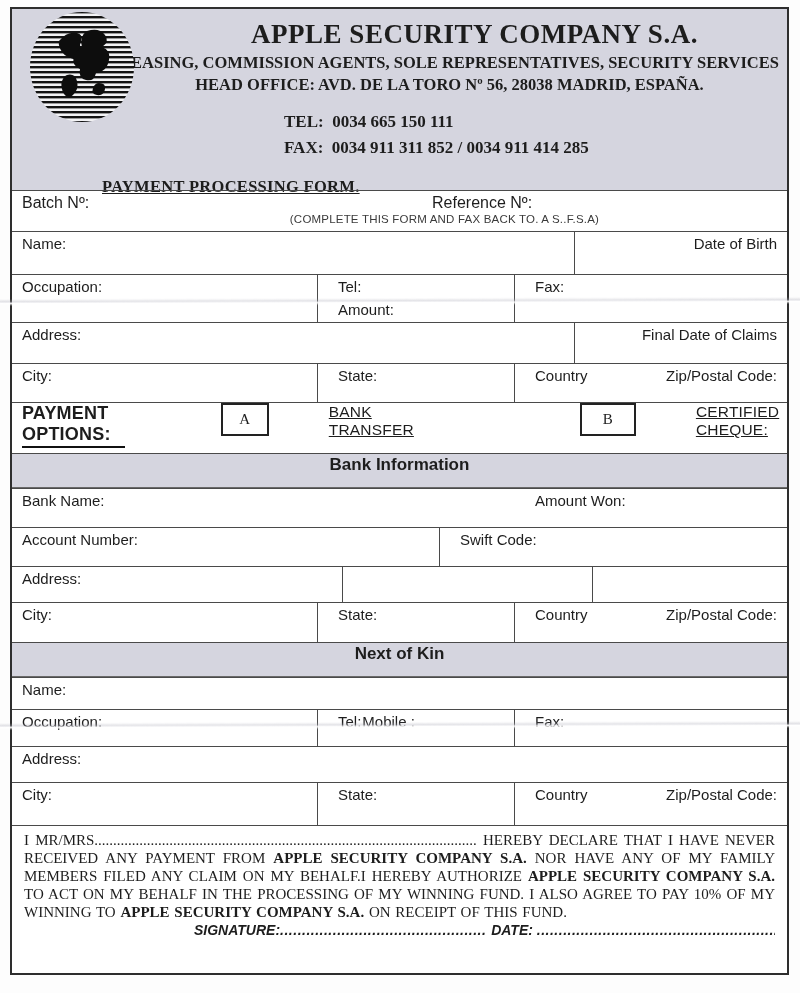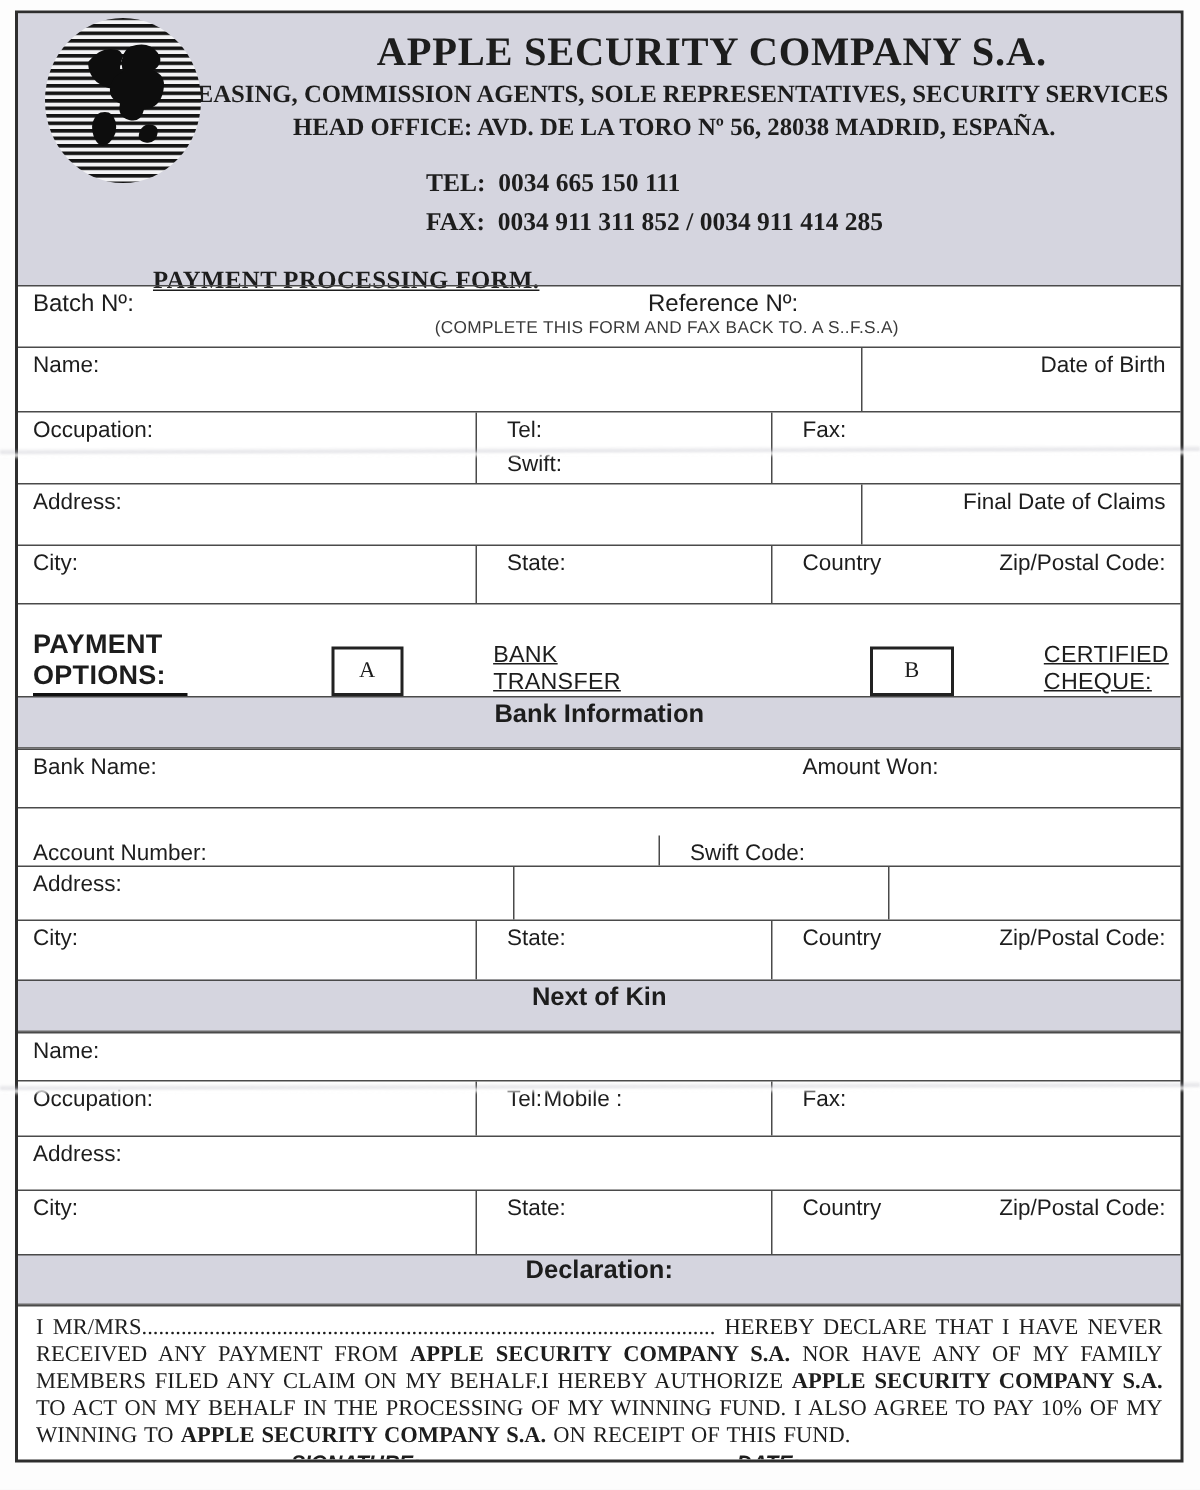--- a/index.html
+++ b/index.html
@@ -31,33 +31,33 @@
   .col{display:flex;flex-direction:column;justify-content:space-between;padding-bottom:4px;}
   .col-tight{display:flex;gap:1px;}
   .split{display:flex;justify-content:space-between;padding-right:10px;}
   .r-batch{height:41px;position:relative;padding:3px 0 0 10px;font-size:16px;text-align:right;}
   .r-batch .ref{position:absolute;left:420px;top:3px;}
   .r-name{height:43px;}
   .r-occ{height:48px;}
   .r-addr{height:41px;}
   .r-city{height:39px;}
   
-  .r-options{height:62px;align-items:flex-end;border-top:1px solid var(--border);gap:48px;}
+  .r-options{height:51px;align-items:flex-start;border-top:1px solid var(--border);gap:48px;}
   .po-title{font-size:18px;font-weight:800;margin-left:10px;letter-spacing:.2px;border-bottom:2.5px solid #111;padding-bottom:1px;}
   .opt-box{width:44px;height:29px;border:2px solid #222;margin-left:48px;display:flex;align-items:center;justify-content:center;font-family:"Liberation Serif","DejaVu Serif",serif;font-size:15px;background:#fff;flex:none;}
   .opt-box.b{margin-left:118px;width:52px;}
   .opt-label{font-size:15.5px;margin-left:12px;text-decoration:underline;letter-spacing:.2px;}
   
   .band{height:35px;background:var(--band);align-items:flex-end;justify-content:center;display:flex;border-top:1px solid var(--border);border-bottom:1px solid #6a6a6a;box-sizing:border-box;}
   .band span{font-weight:700;font-size:17px;padding-bottom:12px;}
   .band.decl{height:34px;}
   
   .r-bankname{height:39px;position:relative;padding:3px 0 0 10px;}
   .r-bankname .amount{position:absolute;left:523px;top:3px;}
-  .r-acct{height:39px;align-items:flex-end;}
+  .r-acct{height:39px;}
   .w427{width:427px;flex:none;}
   .r-bankaddr{height:36px;}
   .ba1{width:330px;flex:none;}
   .ba2{width:250px;flex:none;}
   .ba3{flex:1;}
   .r-bankcity{height:40px;}
   
   .r-nokname{height:32px;padding:3px 0 0 10px;}
   .r-nokocc{height:37px;}
   .r-nokaddr{height:36px;padding:3px 0 0 10px;}
@@ -112,21 +112,21 @@
 
     <div class="row r-name">
       <div class="cell grow"><span>Name:</span></div>
       <div class="cell w-dob"><span>Date of Birth</span></div>
     </div>
 
     <div class="row r-occ">
       <div class="cell c1"><span>Occupation:</span></div>
       <div class="cell c2 col">
         <span>Tel:</span>
-        <span>Swift:</span>
+        <span>Amount:</span>
       </div>
       <div class="cell c3"><span>Fax:</span></div>
     </div>
 
     <div class="row r-addr">
       <div class="cell grow"><span>Address:</span></div>
       <div class="cell w-dob"><span>Final Date of Claims</span></div>
     </div>
 
     <div class="row r-city">
@@ -198,23 +198,20 @@
 
     <div class="row r-nokcity">
       <div class="cell c1"><span>City:</span></div>
       <div class="cell c2"><span>State:</span></div>
       <div class="cell c3 split">
         <span>Country</span>
         <span>Zip/Postal Code:</span>
       </div>
     </div>
 
-    <div class="row band decl">
-        <span>Declaration:</span>
-      </div>
 
     <div class="row r-decl">
       <p class="decl-text"><span>I  MR/MRS...................................................................................................... HEREBY DECLARE THAT I HAVE NEVER RECEIVED ANY PAYMENT FROM </span><b>APPLE SECURITY COMPANY S.A.</b><span> NOR HAVE ANY OF MY FAMILY MEMBERS FILED ANY CLAIM ON MY BEHALF.I HEREBY AUTHORIZE </span><b>APPLE SECURITY COMPANY S.A.</b><span> TO ACT ON MY BEHALF IN THE PROCESSING OF MY WINNING FUND. I ALSO AGREE TO PAY 10% OF MY WINNING TO </span><b>APPLE SECURITY COMPANY S.A.</b><span> ON RECEIPT OF THIS FUND.</span></p>
       <div class="sigline">
         <span>SIGNATURE:</span><span class="dots">..............................................................</span><span class="datelabel">DATE:</span>&nbsp;<span class="dots">........................................................................</span>
       </div>
     </div>
 
   </div>
 

